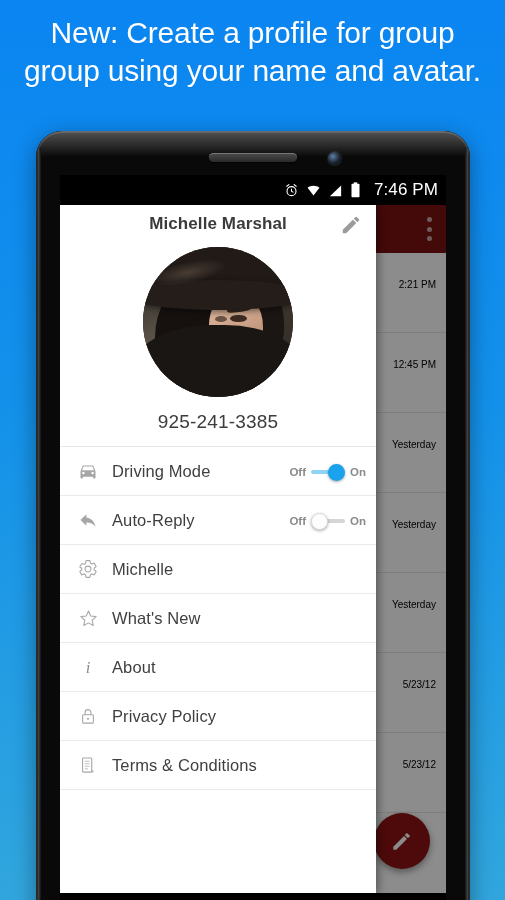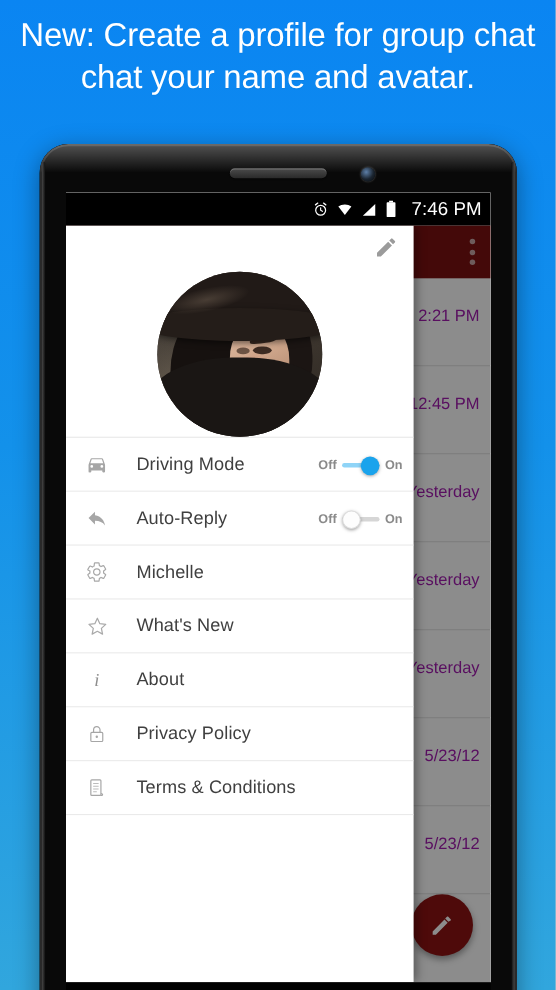--- a/index.html
+++ b/index.html
@@ -74,21 +74,21 @@
     position:absolute;right:14px;top:12px;width:5px;height:24px;
     display:flex;flex-direction:column;justify-content:space-between;align-items:center;
   }
   .overflow span{width:5px;height:5px;border-radius:50%;background:#c9a8a8;display:block;}
   .msglist{position:absolute;left:0;top:48px;width:386px;height:640px;}
   .msgrow{
     position:relative;height:80px;border-bottom:1px solid #e3e3e3;
     box-sizing:border-box;
   }
   .msgtime{
-    position:absolute;right:10px;top:26px;color:#a21caf;font-size:15px;
+    position:absolute;right:10px;top:26px;color:#000000;font-size:10px;
   }
   .fab{
     position:absolute;right:16px;bottom:24px;width:56px;height:56px;border-radius:50%;
     background:#8f1313;box-shadow:0 3px 7px rgba(0,0,0,.4);
     display:flex;align-items:center;justify-content:center;
   }
   .scrim{
     position:absolute;left:0;top:30px;width:386px;height:688px;
     background:rgba(0,0,0,.45);
   }
@@ -153,21 +153,21 @@
     text-align:center;font-size:19px;color:#3c3c3c;
     margin-top:14px;margin-bottom:13px;letter-spacing:.2px;
   }
 
   .menu{border-top:1px solid #e8e8e8;}
   .row{
     position:relative;height:49px;border-bottom:1px solid #eaeaea;
     display:flex;align-items:center;padding-left:18px;box-sizing:border-box;
   }
   .row-icon{width:30px;display:flex;align-items:center;justify-content:flex-start;}
-  .row-label{font-size:16.5px;color:#3f3f3f;margin-left:16px;letter-spacing:.1px;}
+  .row-label{font-size:16.5px;color:#3f3f3f;margin-left:4px;letter-spacing:.1px;}
 
   .toggle-wrap{
     position:absolute;right:10px;top:0;height:49px;display:flex;align-items:center;gap:5px;
   }
   .tg-text{font-size:11.5px;color:#8a8a8a;font-weight:bold;text-align:center;}
   .tg-track{position:relative;width:34px;height:14px;display:flex;align-items:center;}
   .tg-line{position:absolute;left:0;top:5px;width:34px;height:4px;border-radius:2px;}
   .tg-knob{position:absolute;width:17px;height:17px;border-radius:50%;top:-1px;
     box-shadow:0 1px 3px rgba(0,0,0,.35);}
   .tg-on .tg-line{background:#8fd4f7;}
@@ -180,21 +180,21 @@
     position:absolute;left:24px;top:762px;width:386px;height:30px;background:#000;
     display:flex;align-items:center;justify-content:space-around;
   }
   .navbar svg{display:block;}
 
   svg{display:block;}
 </style>
 </head>
 <body>
 
-<div class="headline">New: Create a profile for group chat chat your name and avatar.</div>
+<div class="headline">New: Create a profile for group group using your name and avatar.</div>
 
 <div class="phone">
   <div class="bezel-gloss"></div>
   <div class="bezel-edge-l"></div>
   <div class="bezel-edge-r"></div>
   <div class="speaker"></div>
   <div class="camera"></div>
 
   <div class="screen">
 
@@ -234,20 +234,21 @@
           <path d="M4 17.3V20h2.7L16.6 10.1l-2.7-2.7L4 17.3zM19.1 8.1c.3-.3.3-.8 0-1.1l-2-2c-.3-.3-.8-.3-1.1 0l-1.5 1.5 2.7 2.7 1.9-1.1z" fill="#ffffff"></path>
         </svg>
       </div>
     </div>
 
     <div class="scrim"></div>
 
     <div class="drawer">
 
       <div class="drawer-head">
+        <div class="profile-name">Michelle Marshal</div>
         <div class="edit-icon">
           <svg width="22" height="22" viewBox="0 0 24 24">
             <path d="M3 17.25V21h3.75L17.8 9.94l-3.75-3.75L3 17.25zM20.7 7.04c.39-.39.39-1.02 0-1.41l-2.34-2.34a.996.996 0 0 0-1.41 0l-1.83 1.83 3.75 3.75 1.83-1.83z" fill="#9b9b9b"></path>
           </svg>
         </div>
       </div>
 
       <div class="avatar-wrap">
         <div class="avatar">
           <div class="ph-bg"></div>
@@ -260,20 +261,21 @@
           <div class="ph-eye"></div>
           <div class="ph-eye2"></div>
           <div class="ph-lip"></div>
           <div class="ph-coat"></div>
           <div class="ph-hat"></div>
           <div class="ph-brim"></div>
           <div class="ph-brim-hi"></div>
         </div>
       </div>
 
+      <div class="phone-number">925-241-3385</div>
 
       <div class="menu">
 
         <div class="row">
           <span class="row-icon">
             <svg width="20" height="20" viewBox="0 0 24 24">
               <path d="M18.9 6.6A1.5 1.5 0 0 0 17.5 5.5h-11A1.5 1.5 0 0 0 5.1 6.6L3 12.7V20c0 .5.4 1 1 1h1c.6 0 1-.5 1-1v-1h12v1c0 .5.4 1 1 1h1c.6 0 1-.5 1-1v-7.3l-2.1-6.1zM6.5 16a1.5 1.5 0 1 1 0-3 1.5 1.5 0 0 1 0 3zm11 0a1.5 1.5 0 1 1 0-3 1.5 1.5 0 0 1 0 3zM5 11l1.5-4.5h11L19 11H5z" fill="#a6a6a6"></path>
             </svg>
           </span>
           <span class="row-label">Driving Mode</span>

